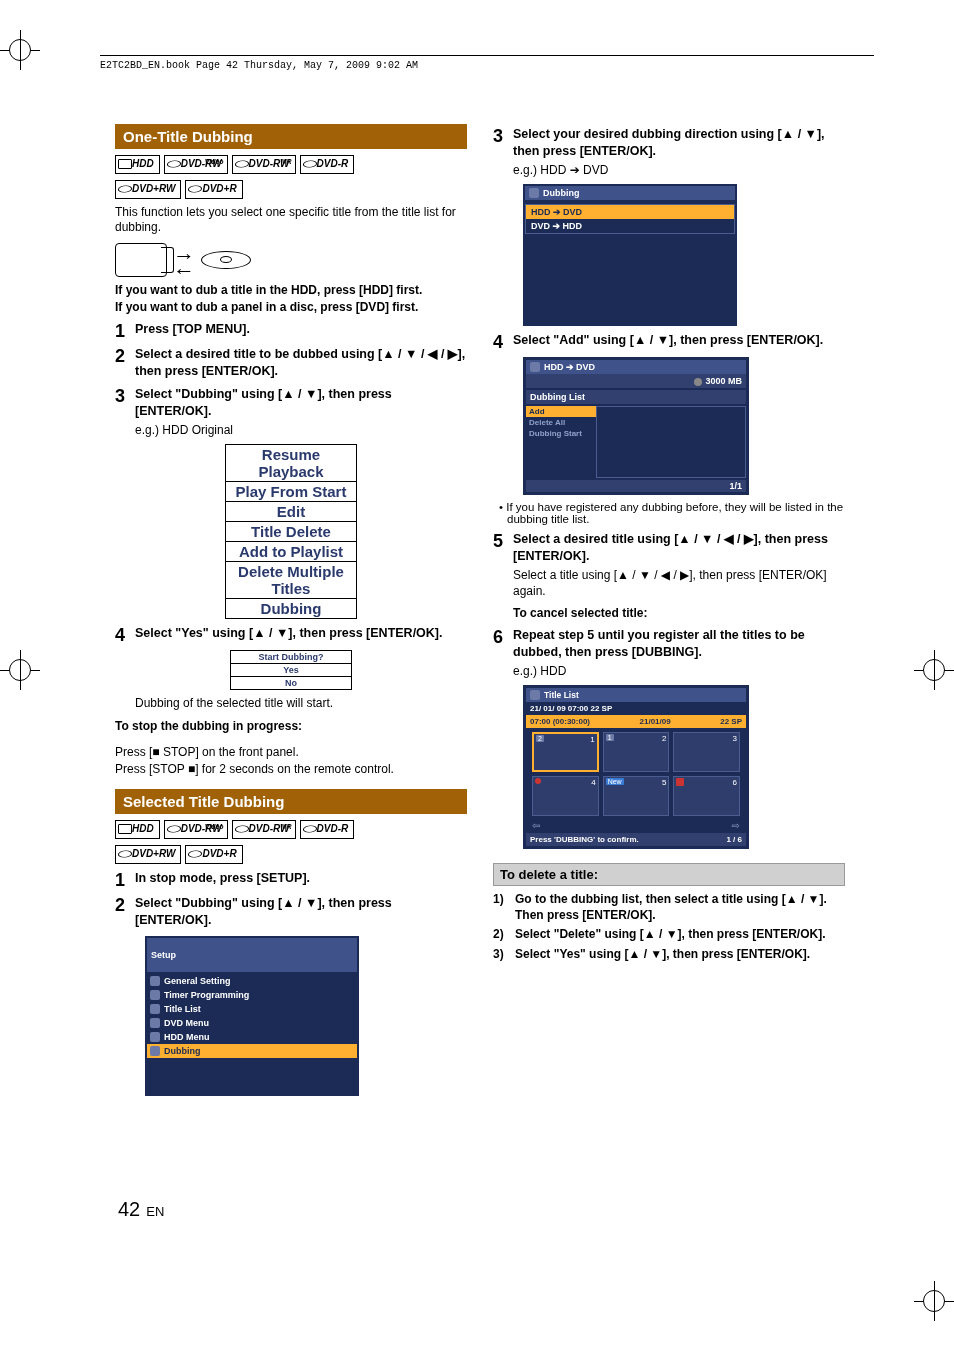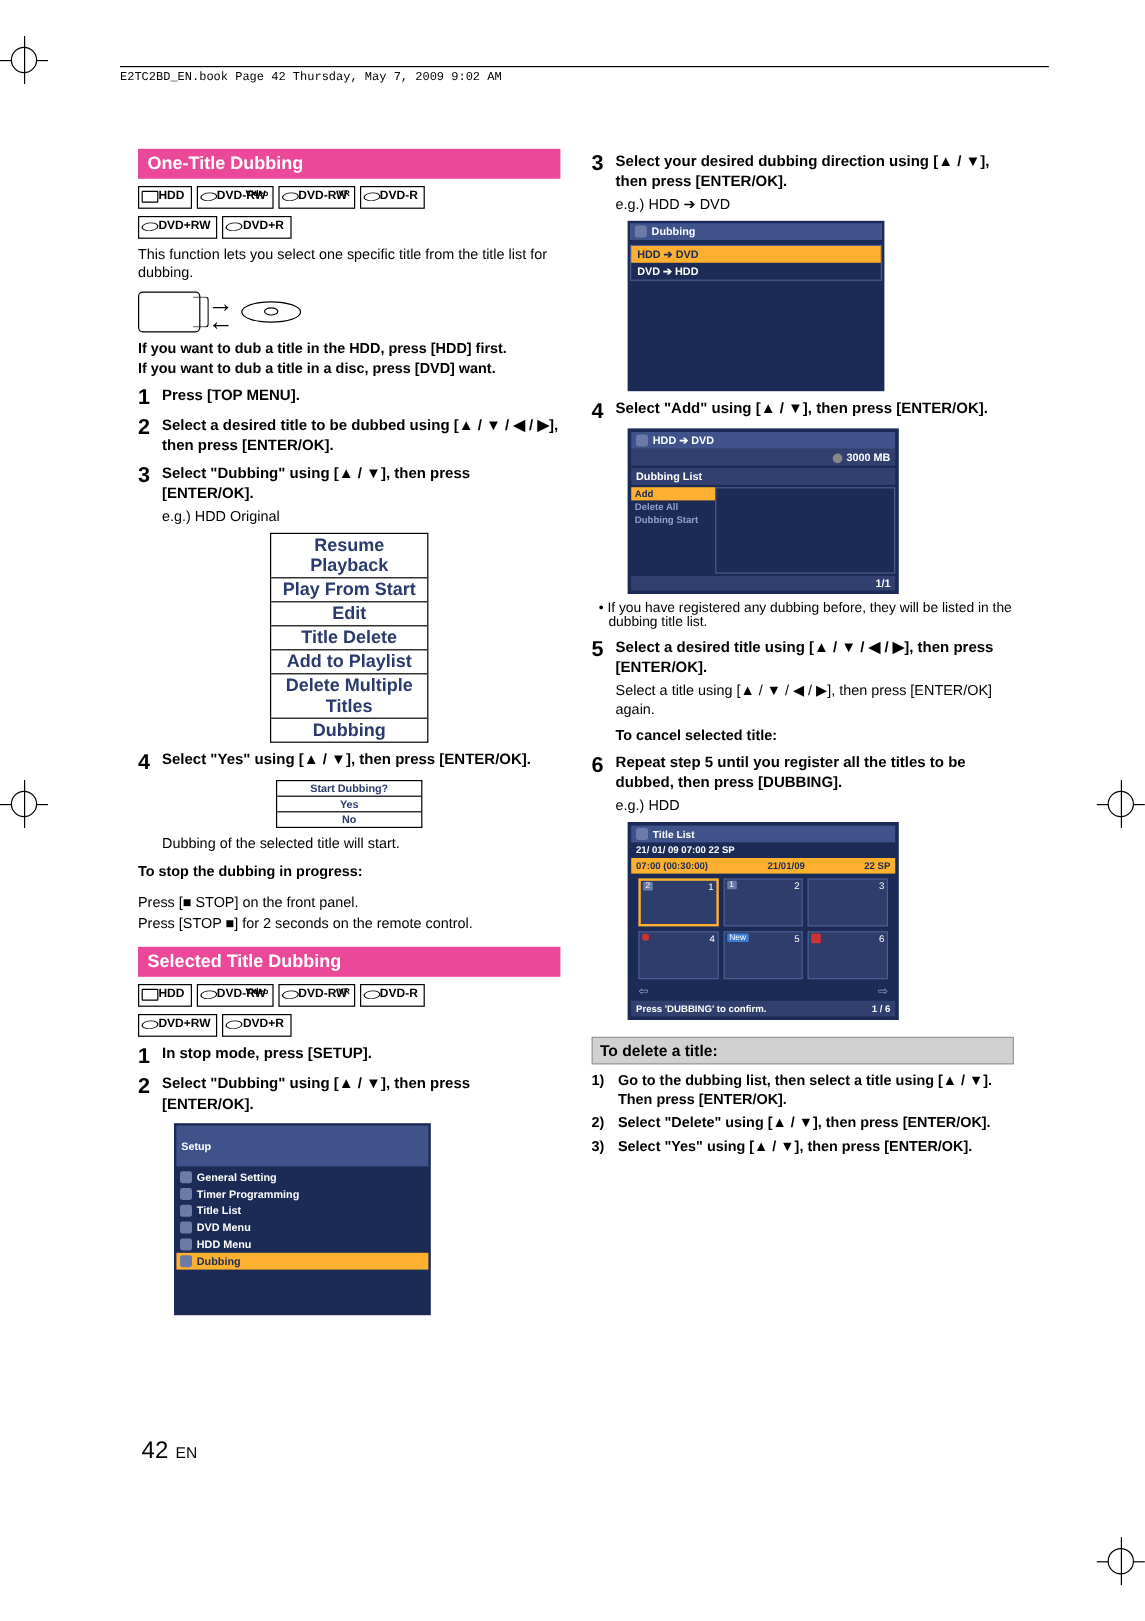--- a/index.html
+++ b/index.html
@@ -63,33 +63,34 @@
     left: 115px;
     width: 730px;
     display: flex;
     flex-direction: row;
     gap: 26px;
   }
   .col {
     width: 352px;
   }
   .section-heading {
-    background: #ec4899;
+    background: #a16207;
     color: #fff;
     font-weight: bold;
     font-size: 15px;
     padding: 4px 8px;
     margin-top: 4px;
   }
 
   .media-row {
     margin-top: 6px;
     display:flex;
     flex-wrap:wrap;
     gap:4px;
+    font-style:italic;
   }
   .media-badge {
     border: 1.5px solid #000;
     font-size: 10px;
     font-weight: bold;
     padding: 1px 5px 0px 16px;
     position:relative;
     height:16px;
     line-height:14px;
   }
@@ -519,21 +520,21 @@
     <div class="arrow-ill">
       <div class="hdd-draw"></div>
       <div class="arrows-mid">
             <span>→</span>
             <span>←</span>
           </div>
       <div class="disc-draw"></div>
     </div>
 
     <p class="body bold">If you want to dub a title in the HDD, press [HDD] first.</p>
-    <p class="body bold" style="margin-top:2px">If you want to dub a title in a disc, press [DVD] want.</p>
+    <p class="body bold" style="margin-top:2px">If you want to dub a panel in a disc, press [DVD] first.</p>
 
     <ol class="step-list">
       <li>
             <div class="step-num">1</div>
             <div class="step-body">Press [TOP MENU].</div>
           </li>
       <li>
             <div class="step-num">2</div>
             <div class="step-body">Select a desired title to be dubbed using [▲ / ▼ / ◀ / ▶], then press [ENTER/OK].</div>
           </li>

